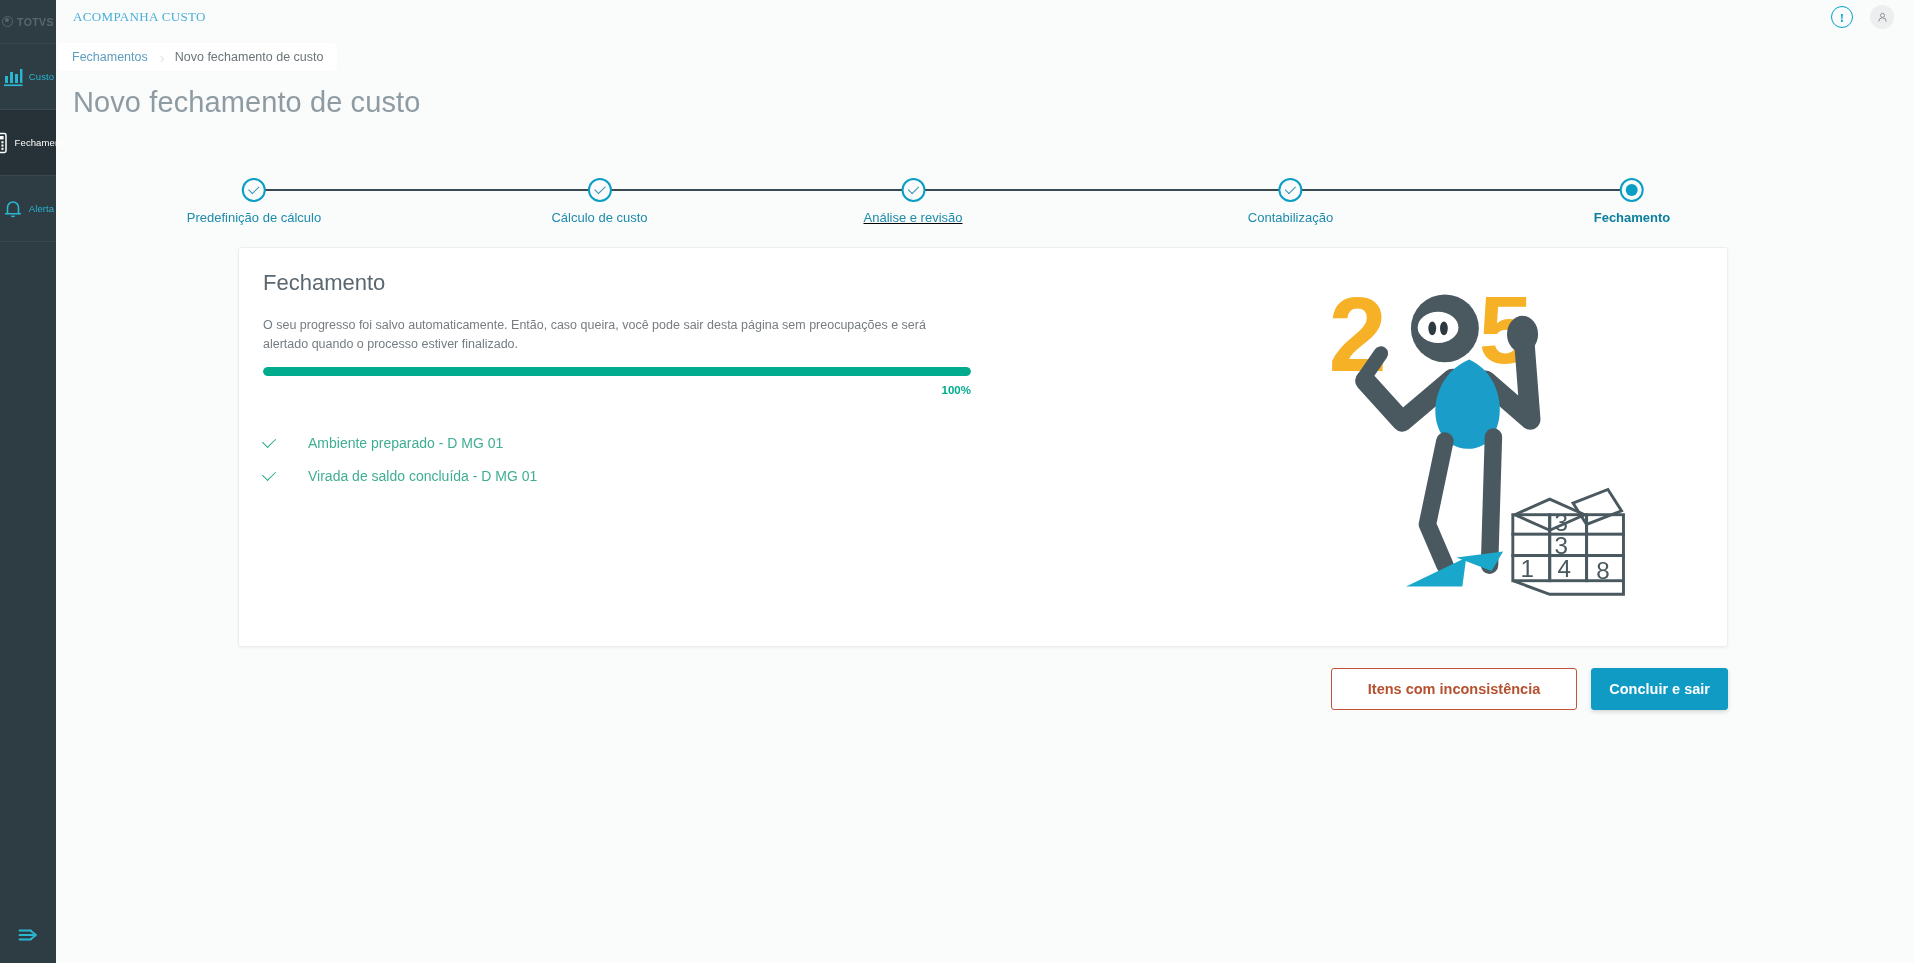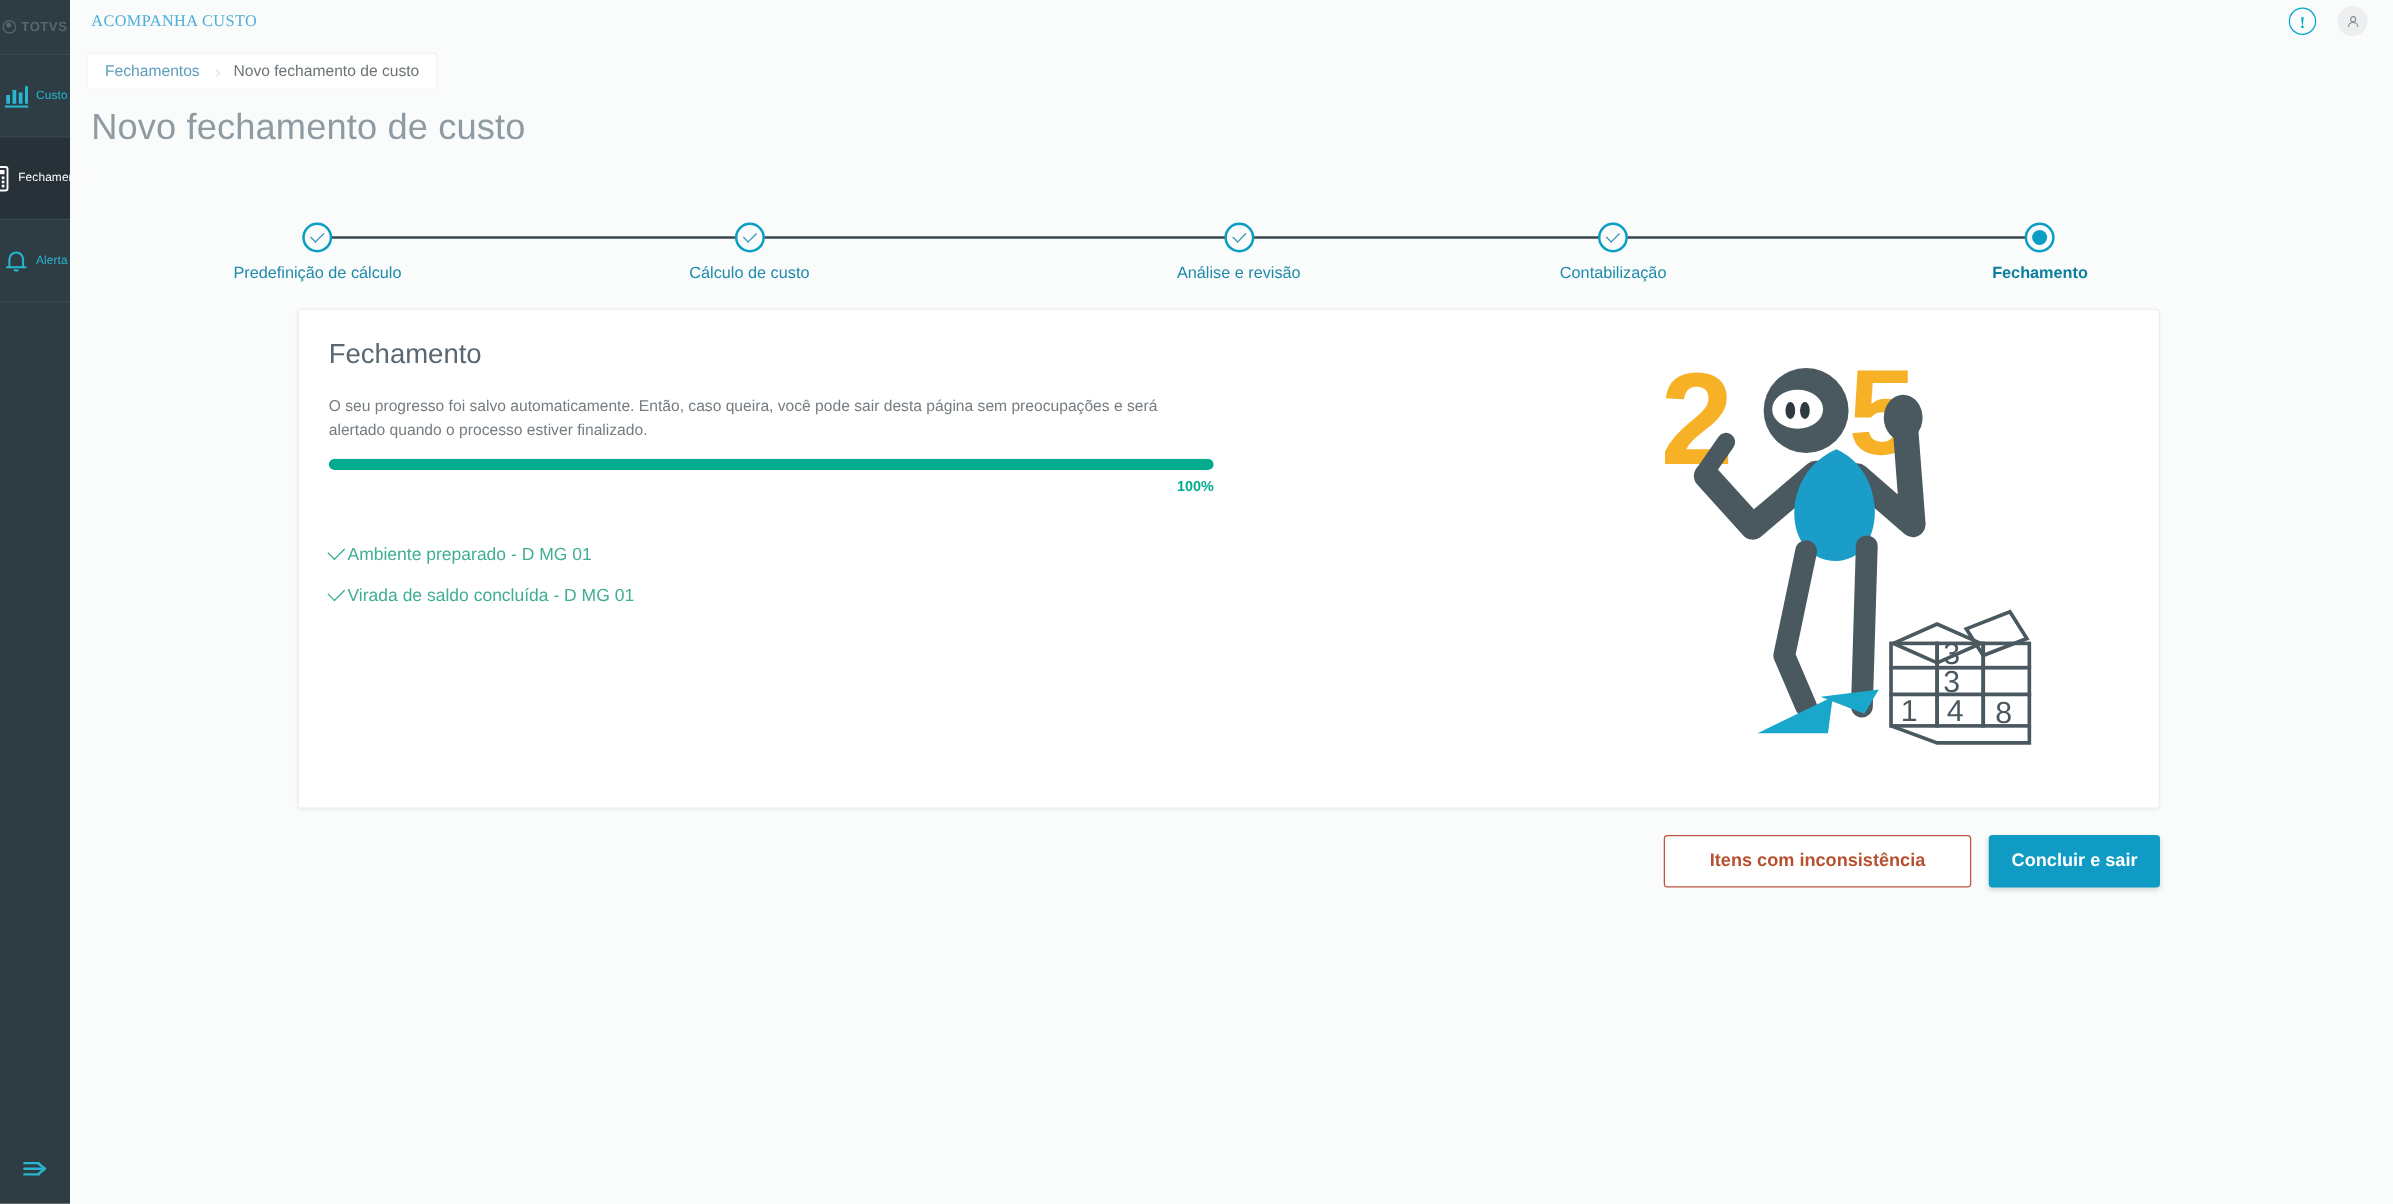--- a/index.html
+++ b/index.html
@@ -79,21 +79,21 @@
   }
   #avatar {
     width: 24px; height: 24px; border-radius: 50%;
     background: #eceeef;
     display: flex; align-items: center; justify-content: center;
     color: #8b9094; font-size: 11px; cursor: pointer;
   }
 
   
   #breadcrumb {
-    position: absolute; left: 56px; top: 40px;
+    position: absolute; left: 44px; top: 40px;
     width: 1858px; height: 34px;
     display: flex; align-items: center;
   }
   #breadcrumb-inner {
     margin-left: 14px;
     height: 28px;
     display: flex; align-items: center;
     background: #ffffff;
     border-radius: 3px;
     padding: 0 14px 0 14px;
@@ -181,21 +181,21 @@
     height: 100%; background: #00ab8e; border-radius: 5px;
   }
   #progress-label {
     margin-top: 8px; text-align: right;
     font-size: 11.5px; color: #00ab8e; font-weight: 600;
   }
   #checklist {
     position: absolute; left: 24px; top: 178px;
   }
   .check-row {
-    display: flex; align-items: center; gap: 3px;
+    display: flex; align-items: center; gap: 33px;
     height: 33px;
   }
   .check-mark {
     width: 12px; height: 8px;
     border-left: 1.7px solid #2aa98c; border-bottom: 1.7px solid #2aa98c;
     transform: rotate(-45deg);
     margin-top: -4px;
   }
   .check-text { font-size: 14px; color: #3fae92; }
 
@@ -326,21 +326,21 @@
     <span class="step-label">Predefinição de cálculo</span>
   </div>
 
   <div class="step" style="left:429.5px;">
     <span class="step-circle">
         <span class="tick"></span>
       </span>
     <span class="step-label">Cálculo de custo</span>
   </div>
 
-  <div class="step" style="left:821px;">
+  <div class="step" style="left:743px;text-decoration:underline;">
     <span class="step-circle">
         <span class="tick"></span>
       </span>
     <span class="step-label">Análise e revisão</span>
   </div>
 
   <div class="step" style="left:1120.5px;">
     <span class="step-circle">
         <span class="tick"></span>
       </span>

